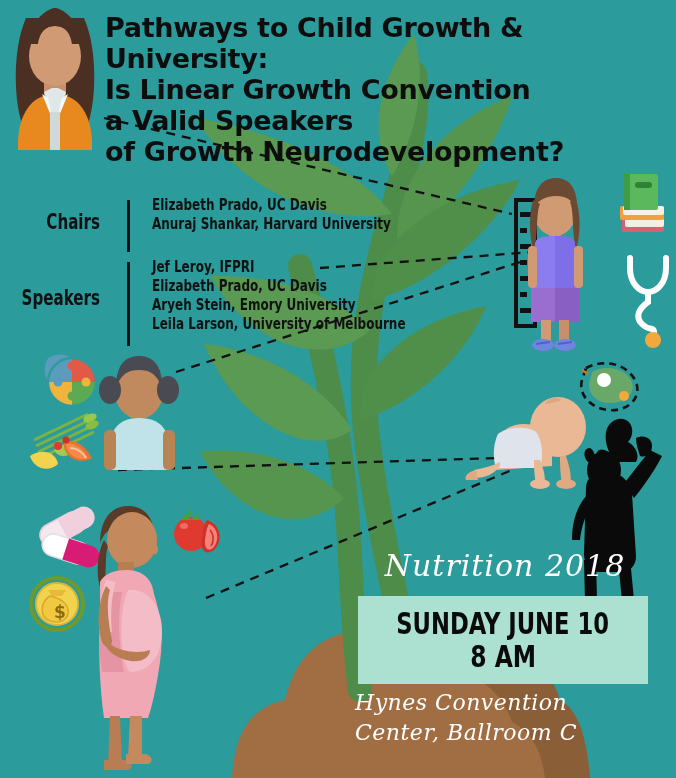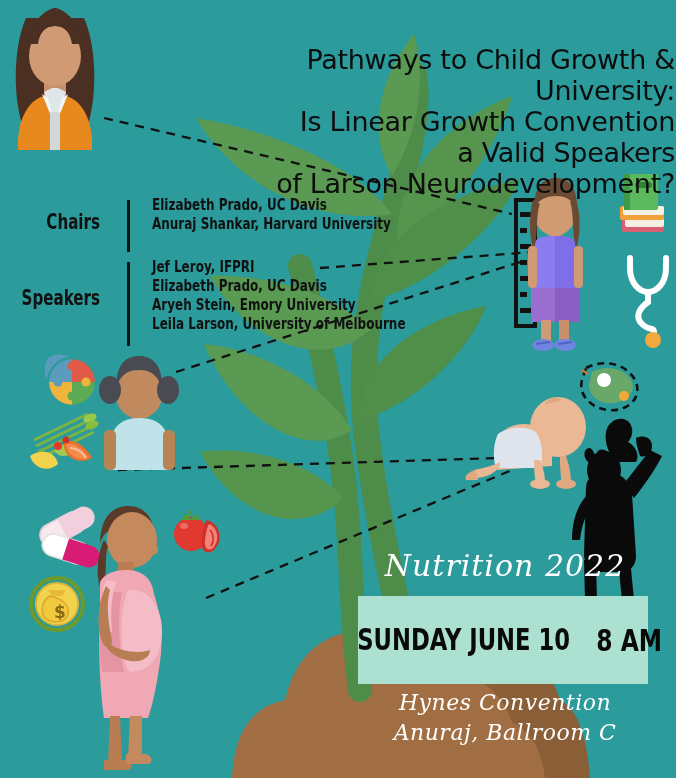--- a/index.html
+++ b/index.html
@@ -7,29 +7,28 @@
     position:relative;width:676px;height:778px;overflow:hidden;
     background:#2b9b9c;
     font-family:"Liberation Sans", sans-serif;
   }
   .layer{position:absolute;top:0;left:0;width:676px;height:778px;}
   svg{display:block;}
 
   
   #title{
     position:absolute;left:105px;top:12px;width:570px;
-    text-align:right;
+    text-align:left;
     font-family:"DejaVu Sans", sans-serif;
-    font-weight:normal;
+    font-weight:bold;
     font-size:27px;
     line-height:31px;
     letter-spacing:-0.3px;
     color:#0d0d0d;
     z-index:40;
-    margin-top:32px;
   }
   #title .l1{display:block;}
 
   
   .rolesect{position:absolute;z-index:40;}
   .rolelabel{
     font-family:"DejaVu Sans Condensed","DejaVu Sans", sans-serif;
     font-weight:bold;font-size:21px;color:#111;
     transform:scaleX(.80);transform-origin:right center;
     white-space:nowrap;text-align:right;
@@ -57,33 +56,33 @@
     font-style:italic;
     font-size:30px;
     color:#ffffff;
     text-align:center;
     letter-spacing:1px;
     white-space:nowrap;
   }
   #datebox{
     position:absolute;left:358px;top:596px;width:290px;height:88px;
     background:#ace0d1;z-index:45;
-    display:flex;flex-direction:row;align-items:center;justify-content:center;
+    display:flex;flex-direction:column;align-items:center;justify-content:center;
   }
   #datebox .d1,#datebox .d2{
     font-family:"DejaVu Sans Condensed","DejaVu Sans", sans-serif;
     font-weight:bold;color:#0a0a0a;
     transform:scaleX(.84);white-space:nowrap;
   }
   #datebox .d1{font-size:30px;line-height:32px;}
   #datebox .d2{font-size:31px;line-height:33px;}
   #venue{
     position:absolute;left:355px;top:688px;width:300px;z-index:45;
     font-family:"DejaVu Serif", serif;font-style:italic;
-    font-size:22px;line-height:30px;color:#ffffff;text-align:center;
+    font-size:22px;line-height:30px;color:#ffffff;text-align:left;
     letter-spacing:.5px;
   }
   #venue span{display:block;}
 </style>
 </head>
 <body>
 
 <div id="poster">
 
   <svg class="layer" width="676" height="778" viewBox="0 0 676 778">
@@ -325,21 +324,21 @@
       <path d="M104 760 L126 760 C132 762 134 768 128 770 L104 770 Z" fill="#b87d52"></path>
       <path d="M126 754 L146 754 C152 756 154 762 148 764 L126 764 Z" fill="#c48a5e"></path>
     </g>
   </svg>
 
   <div id="title">
     <span class="l1">Pathways to Child Growth &amp;</span>
     <span class="l1">University:</span>
     <span class="l1">Is Linear Growth Convention</span>
     <span class="l1">a Valid Speakers</span>
-    <span class="l1">of Larson Neurodevelopment?</span>
+    <span class="l1">of Growth Neurodevelopment?</span>
   </div>
 
   <div class="rolesect" id="chairs">
     <div class="rolelabel">Chairs</div>
     <div class="rolebar"></div>
     <div class="rolenames">
       <div>Elizabeth Prado, UC Davis</div>
       <div>Anuraj Shankar, Harvard University</div>
     </div>
   </div>
@@ -348,25 +347,25 @@
     <div class="rolelabel">Speakers</div>
     <div class="rolebar"></div>
     <div class="rolenames">
       <div>Jef Leroy, IFPRI</div>
       <div>Elizabeth Prado, UC Davis</div>
       <div>Aryeh Stein, Emory University</div>
       <div>Leila Larson, University of Melbourne</div>
     </div>
   </div>
 
-  <div id="nutrition">Nutrition 2022</div>
+  <div id="nutrition">Nutrition 2018</div>
 
   <div id="datebox">
     <div class="d1">SUNDAY JUNE 10</div>
     <div class="d2">8 AM</div>
   </div>
 
   <div id="venue">
     <span>Hynes Convention</span>
-    <span>Anuraj, Ballroom C</span>
+    <span>Center, Ballroom C</span>
   </div>
 
 </div>
 
 </body></html>

